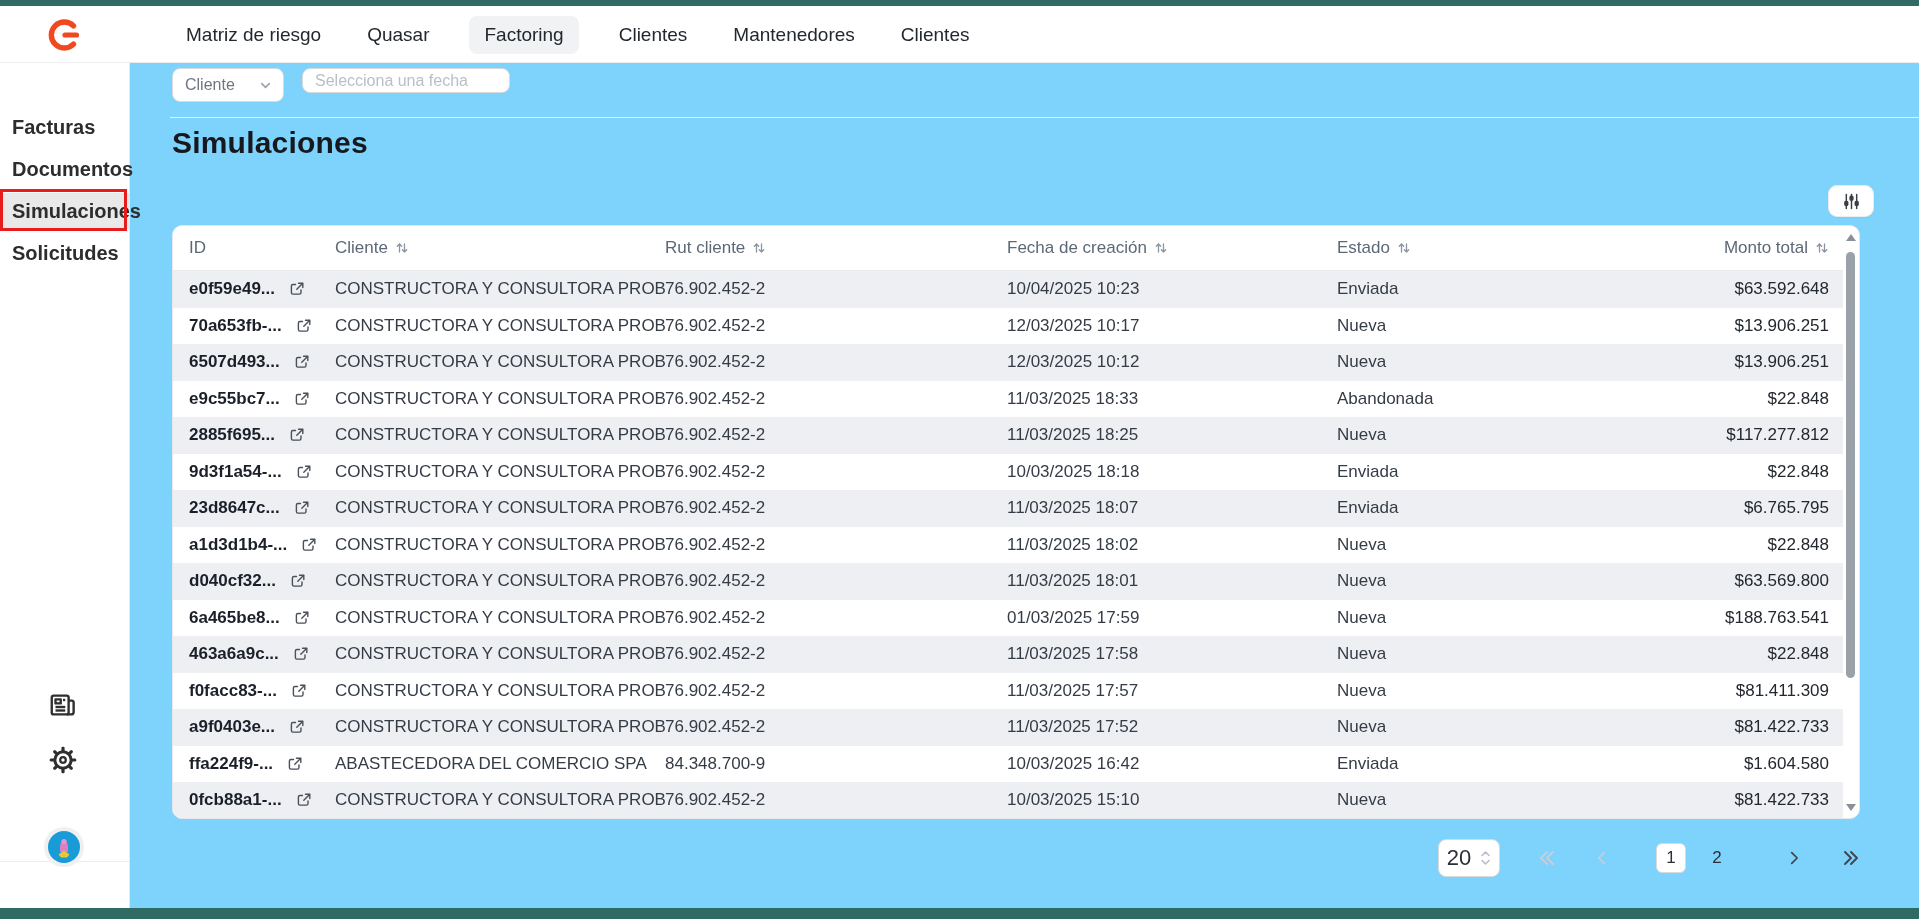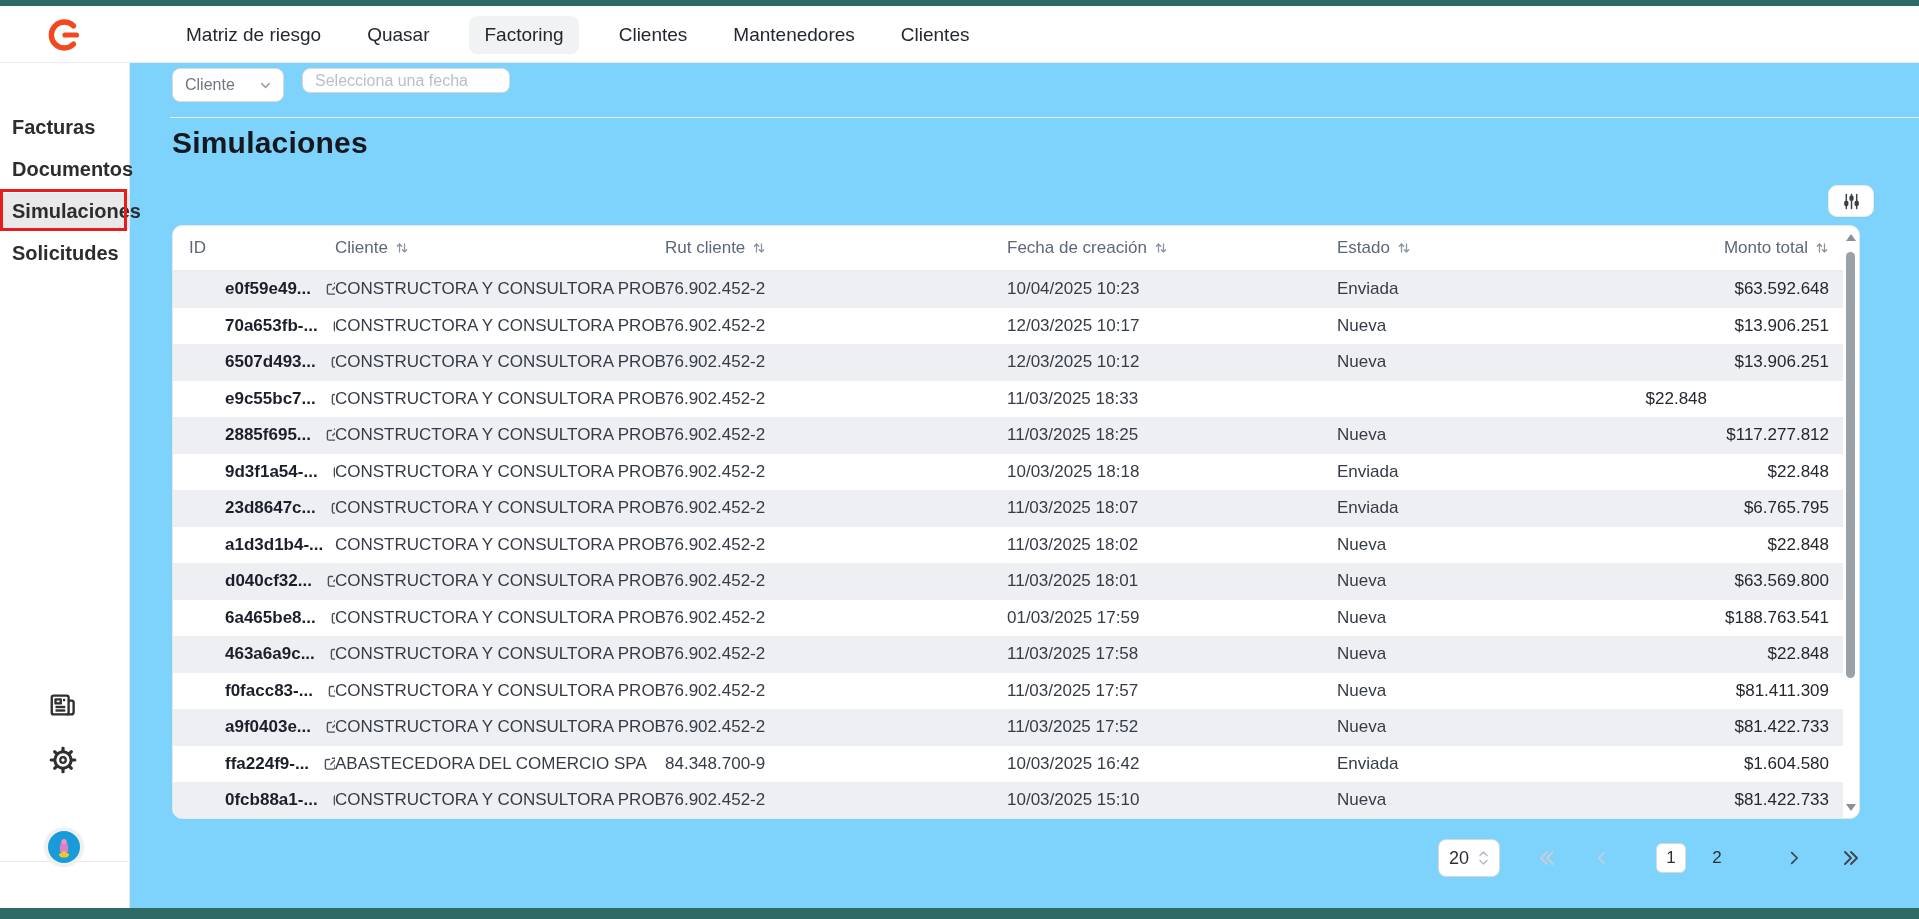--- a/index.html
+++ b/index.html
@@ -57,42 +57,42 @@
                 border:1px solid #e5e7eb; border-radius:10px; background:#fff; overflow:hidden; }
   .rows-area { position:absolute; top:0; left:0; right:16px; bottom:0; }
   .thead { display:grid; grid-template-columns:146px 330px 342px 330px 370px 1fr; height:45px;
            align-items:center; padding:0 14px 0 16px; border-bottom:1px solid #e8eaec; background:#fff; }
   .th { display:flex; align-items:center; gap:7px; font-size:17px; color:#5d6877; cursor:pointer; white-space:nowrap; }
   .th.right { justify-content:flex-end; }
   .tbody .trow { display:grid; grid-template-columns:146px 330px 342px 330px 370px 1fr; height:36.5px;
                  align-items:center; padding:0 14px 0 16px; }
   .tbody .trow:nth-child(odd) { background:#edeff3; }
   .cell { font-size:17px; color:#353c46; white-space:nowrap; overflow:hidden; }
-  .cell-id { display:flex; align-items:center; gap:14px;margin-left:36px; }
+  .cell-id { display:flex; align-items:center; gap:14px; }
   .id-text { font-weight:700; color:#1a1f29; cursor:pointer; }
   .cell-monto { text-align:right; color:#23282f; }
   .ext-icon { display:inline-flex; cursor:pointer; }
 
   
   .vscroll { position:absolute; top:2px; right:1px; width:14px; bottom:2px; }
   .vs-arrow { position:absolute; left:0; width:14px; height:14px; display:flex; align-items:center;
               justify-content:center; cursor:pointer; }
   .vs-up { top:2px; } .vs-down { bottom:2px; }
   .tri-up { width:0; height:0; border-left:5px solid transparent; border-right:5px solid transparent;
             border-bottom:7px solid #8a8f98; }
   .tri-down { width:0; height:0; border-left:5px solid transparent; border-right:5px solid transparent;
               border-top:7px solid #8a8f98; }
   .vs-thumb { position:absolute; left:2px; top:24px; width:9px; height:426px; background:#9aa1a8;
               border-radius:5px; cursor:pointer; }
 
   
   .pagination { position:absolute; top:838px; right:57px; height:40px; display:flex; align-items:center; }
   .page-size { width:62px; height:38px; border:1px solid #d9d9d9; border-radius:8px; background:#fff;
                display:flex; align-items:center; justify-content:center; gap:9px; cursor:pointer; }
-  .page-size .val { font-size:18px; color:#2b2f36; }
+  .page-size .val { font-size:22px; color:#2b2f36; }
   .pg-btn { display:flex; align-items:center; justify-content:center; cursor:pointer; }
   .pg-num { min-width:30px; height:30px; display:flex; align-items:center; justify-content:center;
             font-size:17px; color:#2b2f36; cursor:pointer; border-radius:6px; }
   .pg-num.current { border:1px solid #d9d9d9; background:#fff; }
   .m36{margin-left:36px;} .m34{margin-left:34px;} .m44{margin-left:44px;} .m16{margin-left:16px;}
   .m52{margin-left:52px;}
 </style>
 </head>
 <body>
 
@@ -296,20 +296,21 @@
         <svg width="16" height="16" viewBox="0 0 16 16" fill="none" stroke="#4a5058" stroke-width="1.4" stroke-linecap="round" stroke-linejoin="round">
           <path d="M6.5 3.5 H4 a1.6 1.6 0 0 0 -1.6 1.6 v6.4 a1.6 1.6 0 0 0 1.6 1.6 h6.4 a1.6 1.6 0 0 0 1.6 -1.6 V9"></path>
           <path d="M9.5 2.2 h4.3 v4.3"></path>
           <path d="M13.5 2.5 L7.8 8.2"></path>
         </svg>
       </span>
     </div>
     <div class="cell">CONSTRUCTORA Y CONSULTORA PROB...</div>
     <div class="cell">76.902.452-2</div>
     <div class="cell">11/03/2025 18:33</div>
+    <div class="cell">Abandonada</div>
     <div class="cell cell-monto">$22.848</div>
   </div>
 
   <div class="trow">
     <div class="cell cell-id">
       <span class="id-text">2885f695...</span>
       <span class="ext-icon">
         <svg width="16" height="16" viewBox="0 0 16 16" fill="none" stroke="#4a5058" stroke-width="1.4" stroke-linecap="round" stroke-linejoin="round">
           <path d="M6.5 3.5 H4 a1.6 1.6 0 0 0 -1.6 1.6 v6.4 a1.6 1.6 0 0 0 1.6 1.6 h6.4 a1.6 1.6 0 0 0 1.6 -1.6 V9"></path>
           <path d="M9.5 2.2 h4.3 v4.3"></path>

